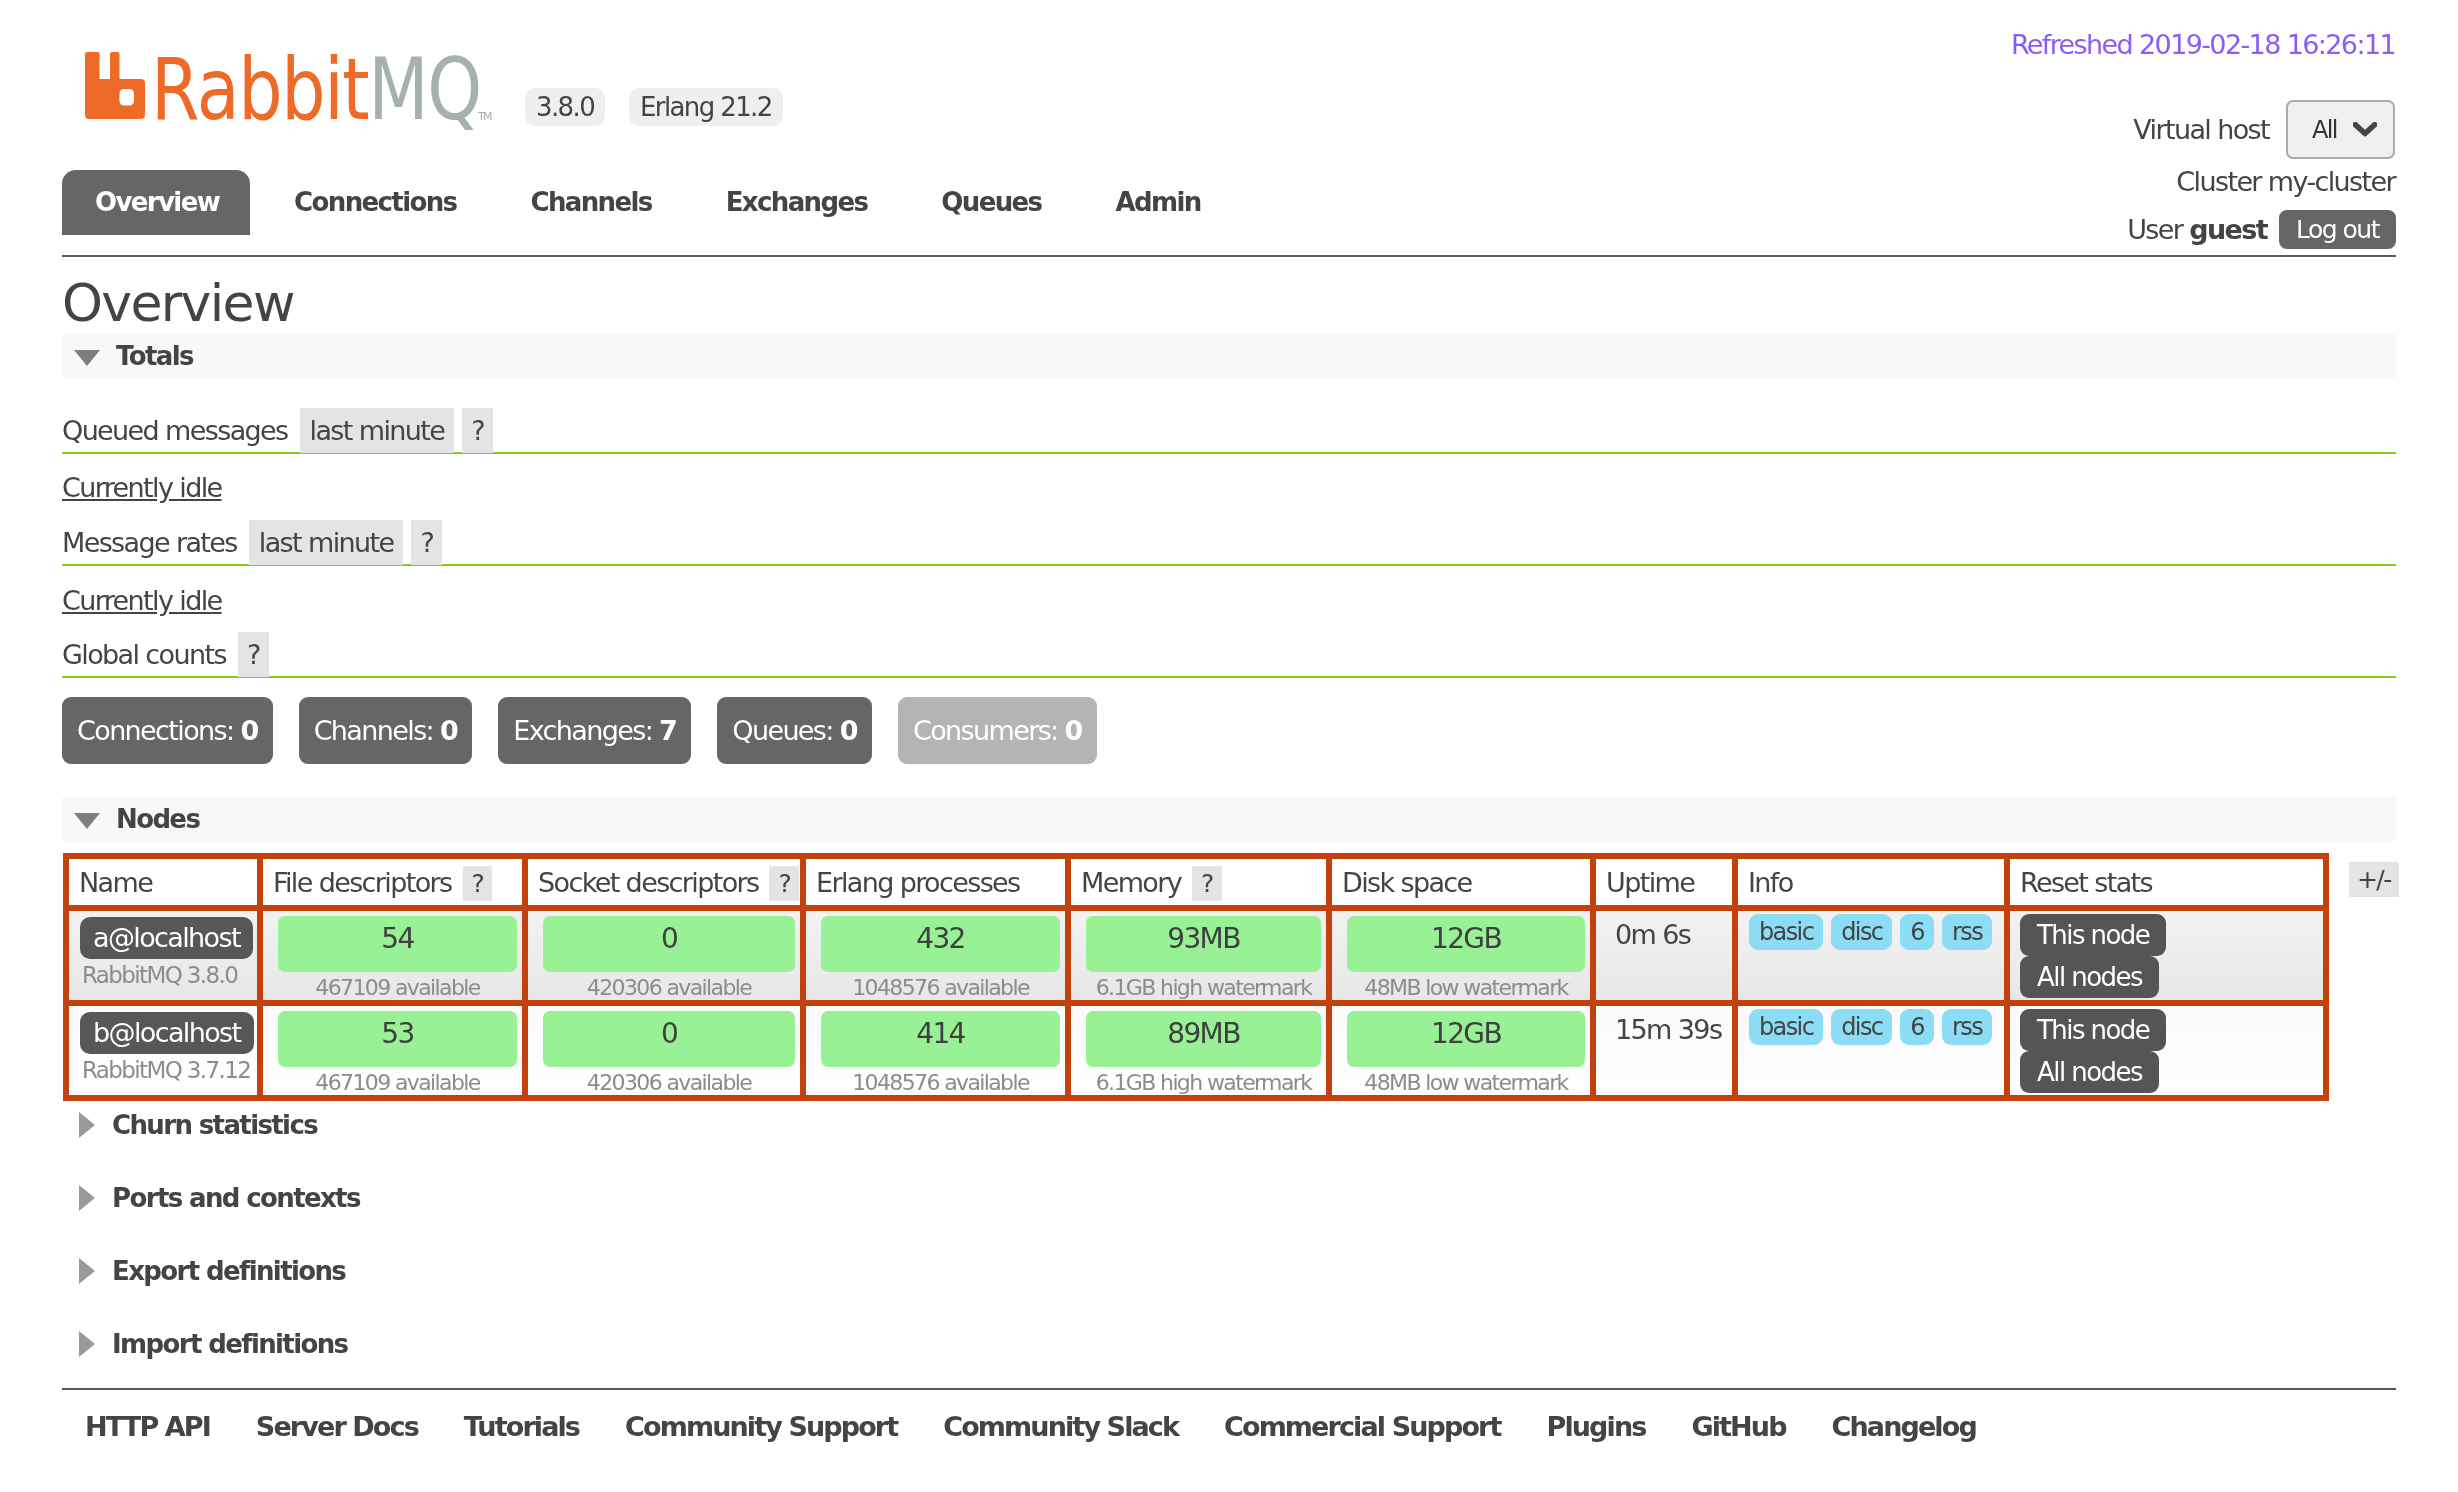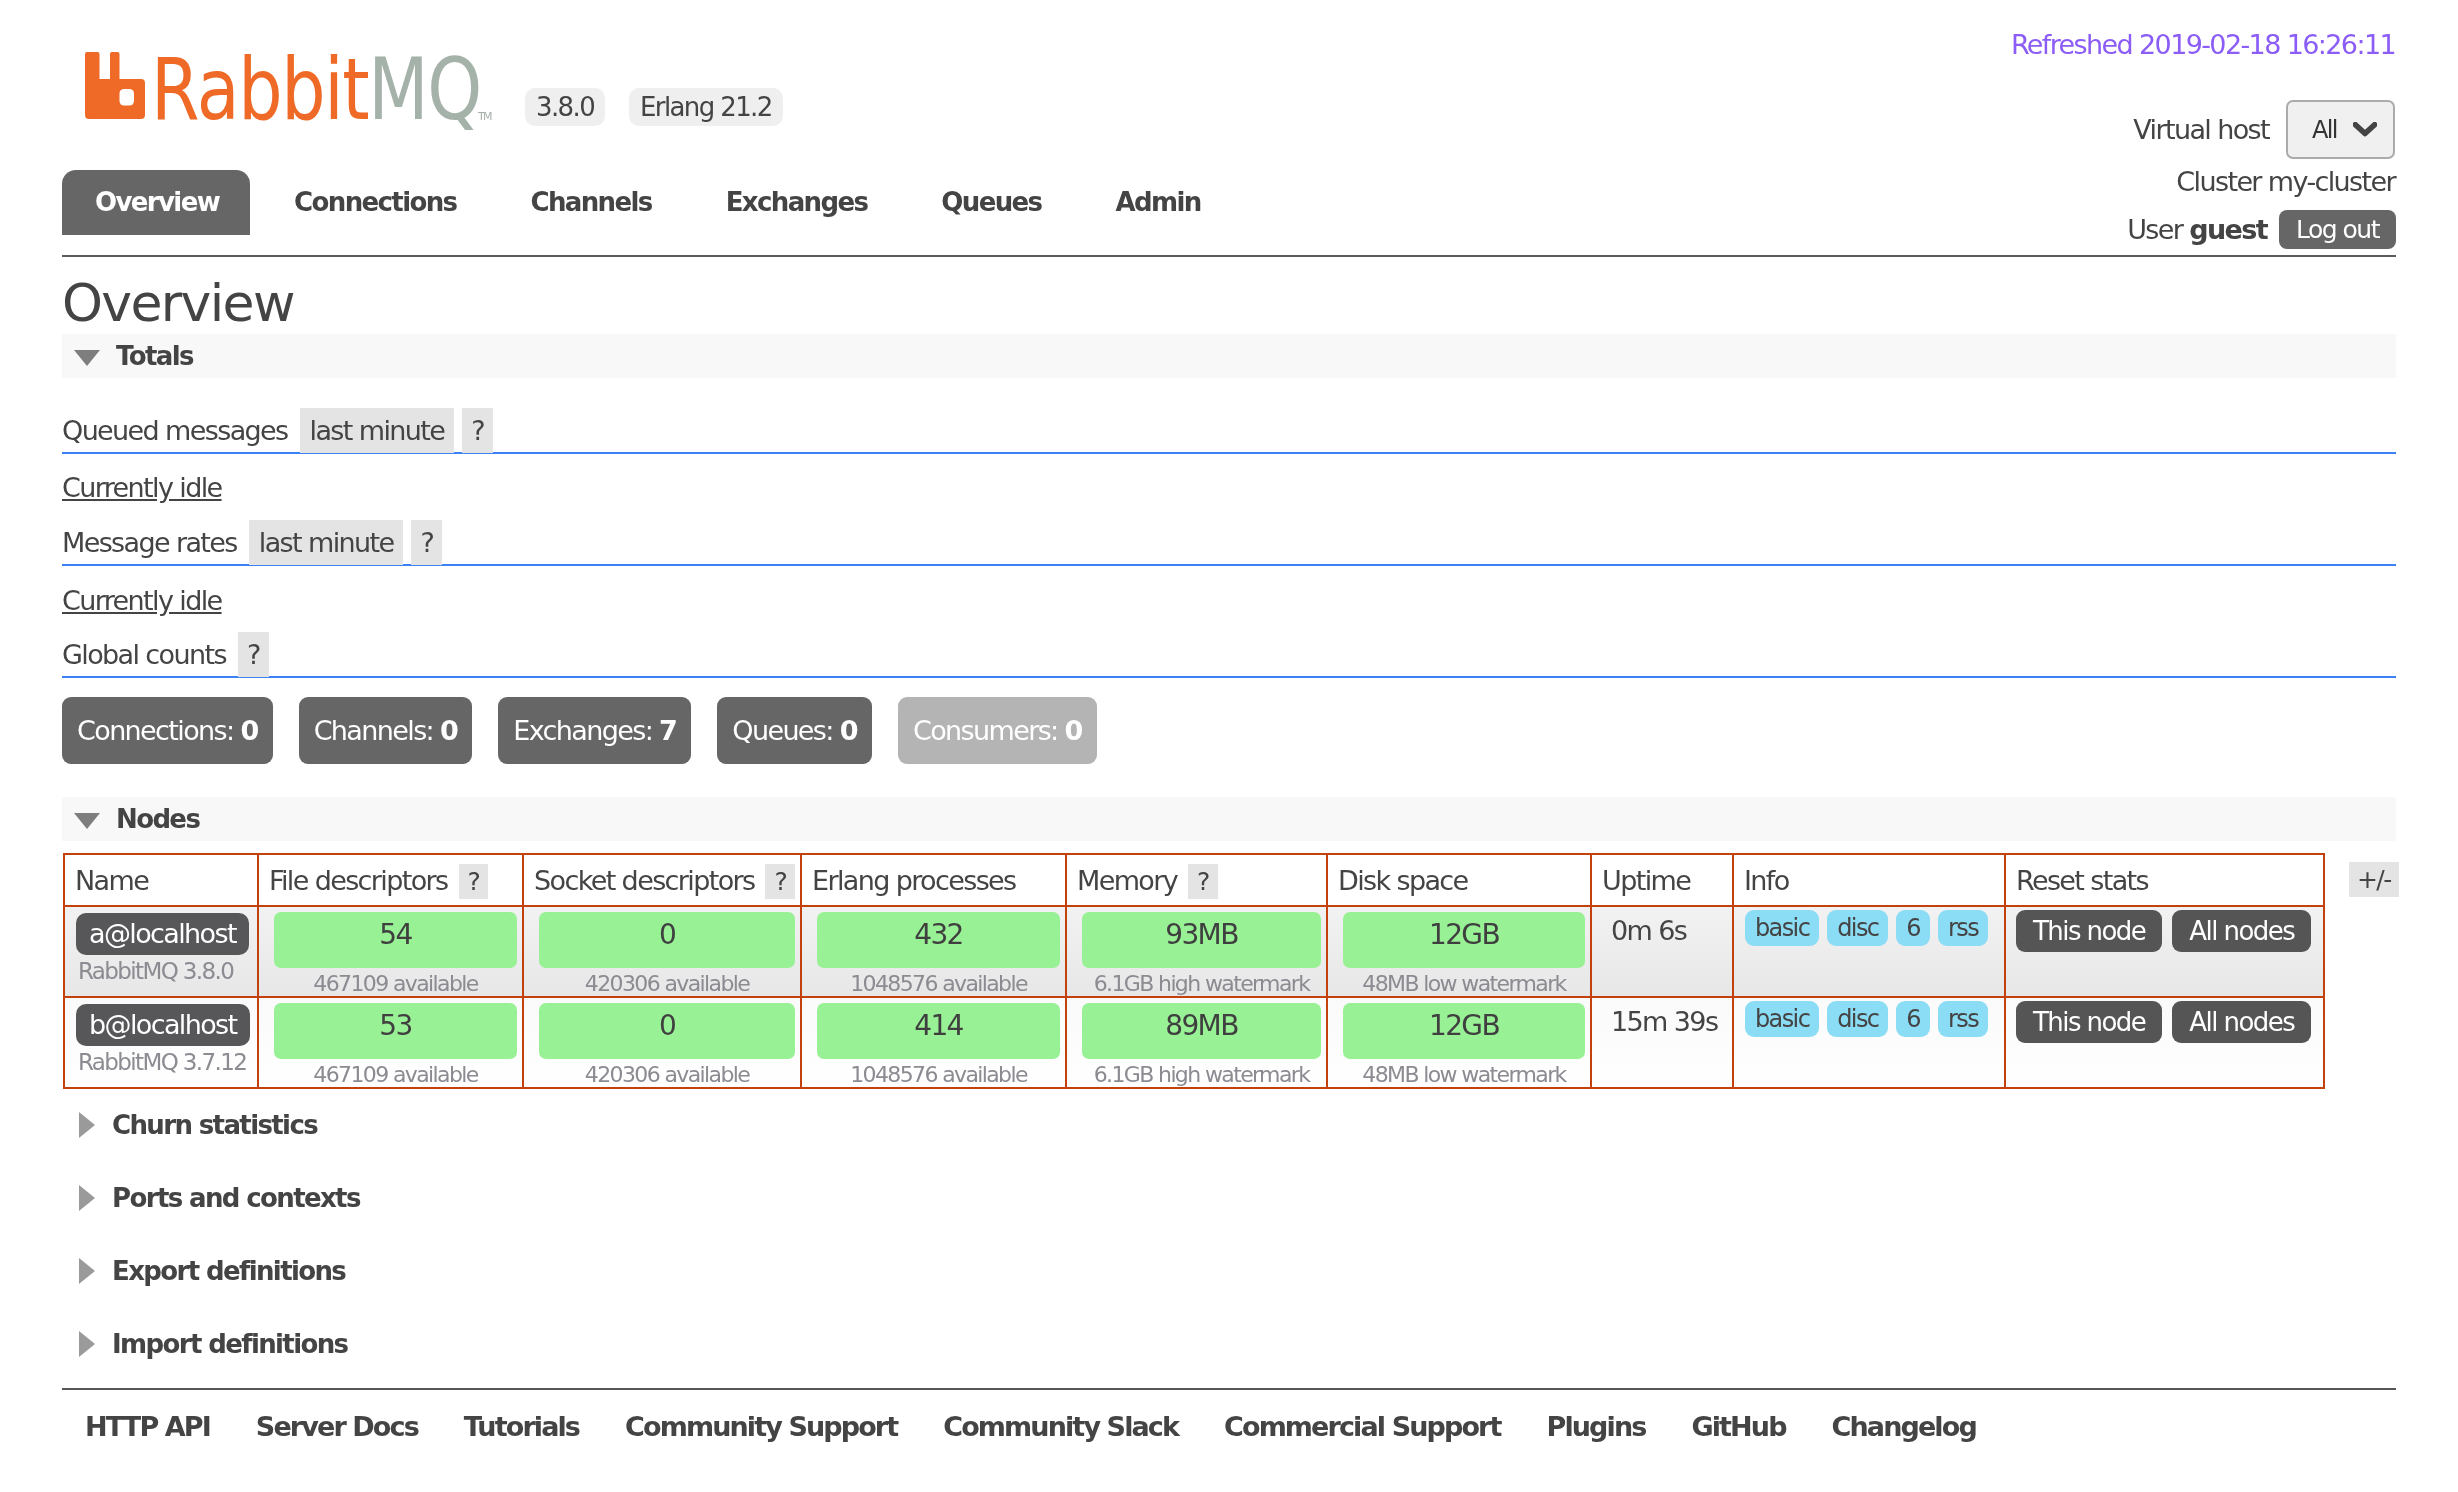--- a/index.html
+++ b/index.html
@@ -68,21 +68,21 @@
     width: 0; height: 0;
     border-top: 13px solid transparent; border-bottom: 13px solid transparent;
     border-left: 16px solid #9a9a9a;
   }
   .section-bar .lbl { margin-left: 16px; font-weight: bold; font-size: 26px; }
   #bar-totals { top: 334px; }
   #bar-nodes  { top: 797px; }
 
   .micro-head {
     position: absolute; left: 62px; right: 62px; height: 45px;
-    border-bottom: 2px solid #3b82f6;
+    border-bottom: 2px solid #84cc16;
     display: flex; align-items: center;
   }
   .micro-head .mh-label { font-size: 27px; margin-right: 12px; }
   .chip-gray {
     background: #e4e4e4; color: #444; font-size: 27px; line-height: 31px;
     padding: 7px 10px; margin-right: 8px; cursor: pointer; white-space: nowrap;
   }
   .chip-help { background: #e4e4e4; color: #444; font-size: 27px; line-height: 31px; padding: 7px 9px; cursor: pointer; white-space: nowrap; }
   #mh-queued { top: 409px; }
   #mh-rates  { top: 521px; }
@@ -95,21 +95,21 @@
   .count-badge {
     background: #666; color: #fff; border-radius: 9px;
     padding: 18px 15px; font-size: 27px; white-space: nowrap;
   }
   .count-badge b { font-weight: bold; }
   .count-badge.muted { background: #b4b4b4; }
 
   
   #nodes-table-wrap { position: absolute; left: 63px; top: 853px; }
   table#nodes-table { border-collapse: collapse; table-layout: fixed; width: 2261px; }
-  #nodes-table th, #nodes-table td { border: 2px solid #c2410c; }
+  #nodes-table th, #nodes-table td { border: 6px solid #c2410c; }
   #nodes-table th {
     height: 52px; font-weight: normal; text-align: left; font-size: 27px;
     padding: 0 0 0 10px; background: #fff; white-space: nowrap;
   }
   #nodes-table th .chip-help { font-size: 25px; line-height: normal; padding: 3px 9px; margin-left: 11px; }
   #nodes-table td { height: 79px; vertical-align: top; padding: 0; }
   tr.row-odd td  { background: linear-gradient(180deg, #f2f2f2 0%, #e7e7e7 100%); }
   tr.row-even td { background: linear-gradient(180deg, #fafafa 0%, #ffffff 100%); }
   .node-badge {
     display: inline-block; background: #57575a; color: #fff; border-radius: 10px;

